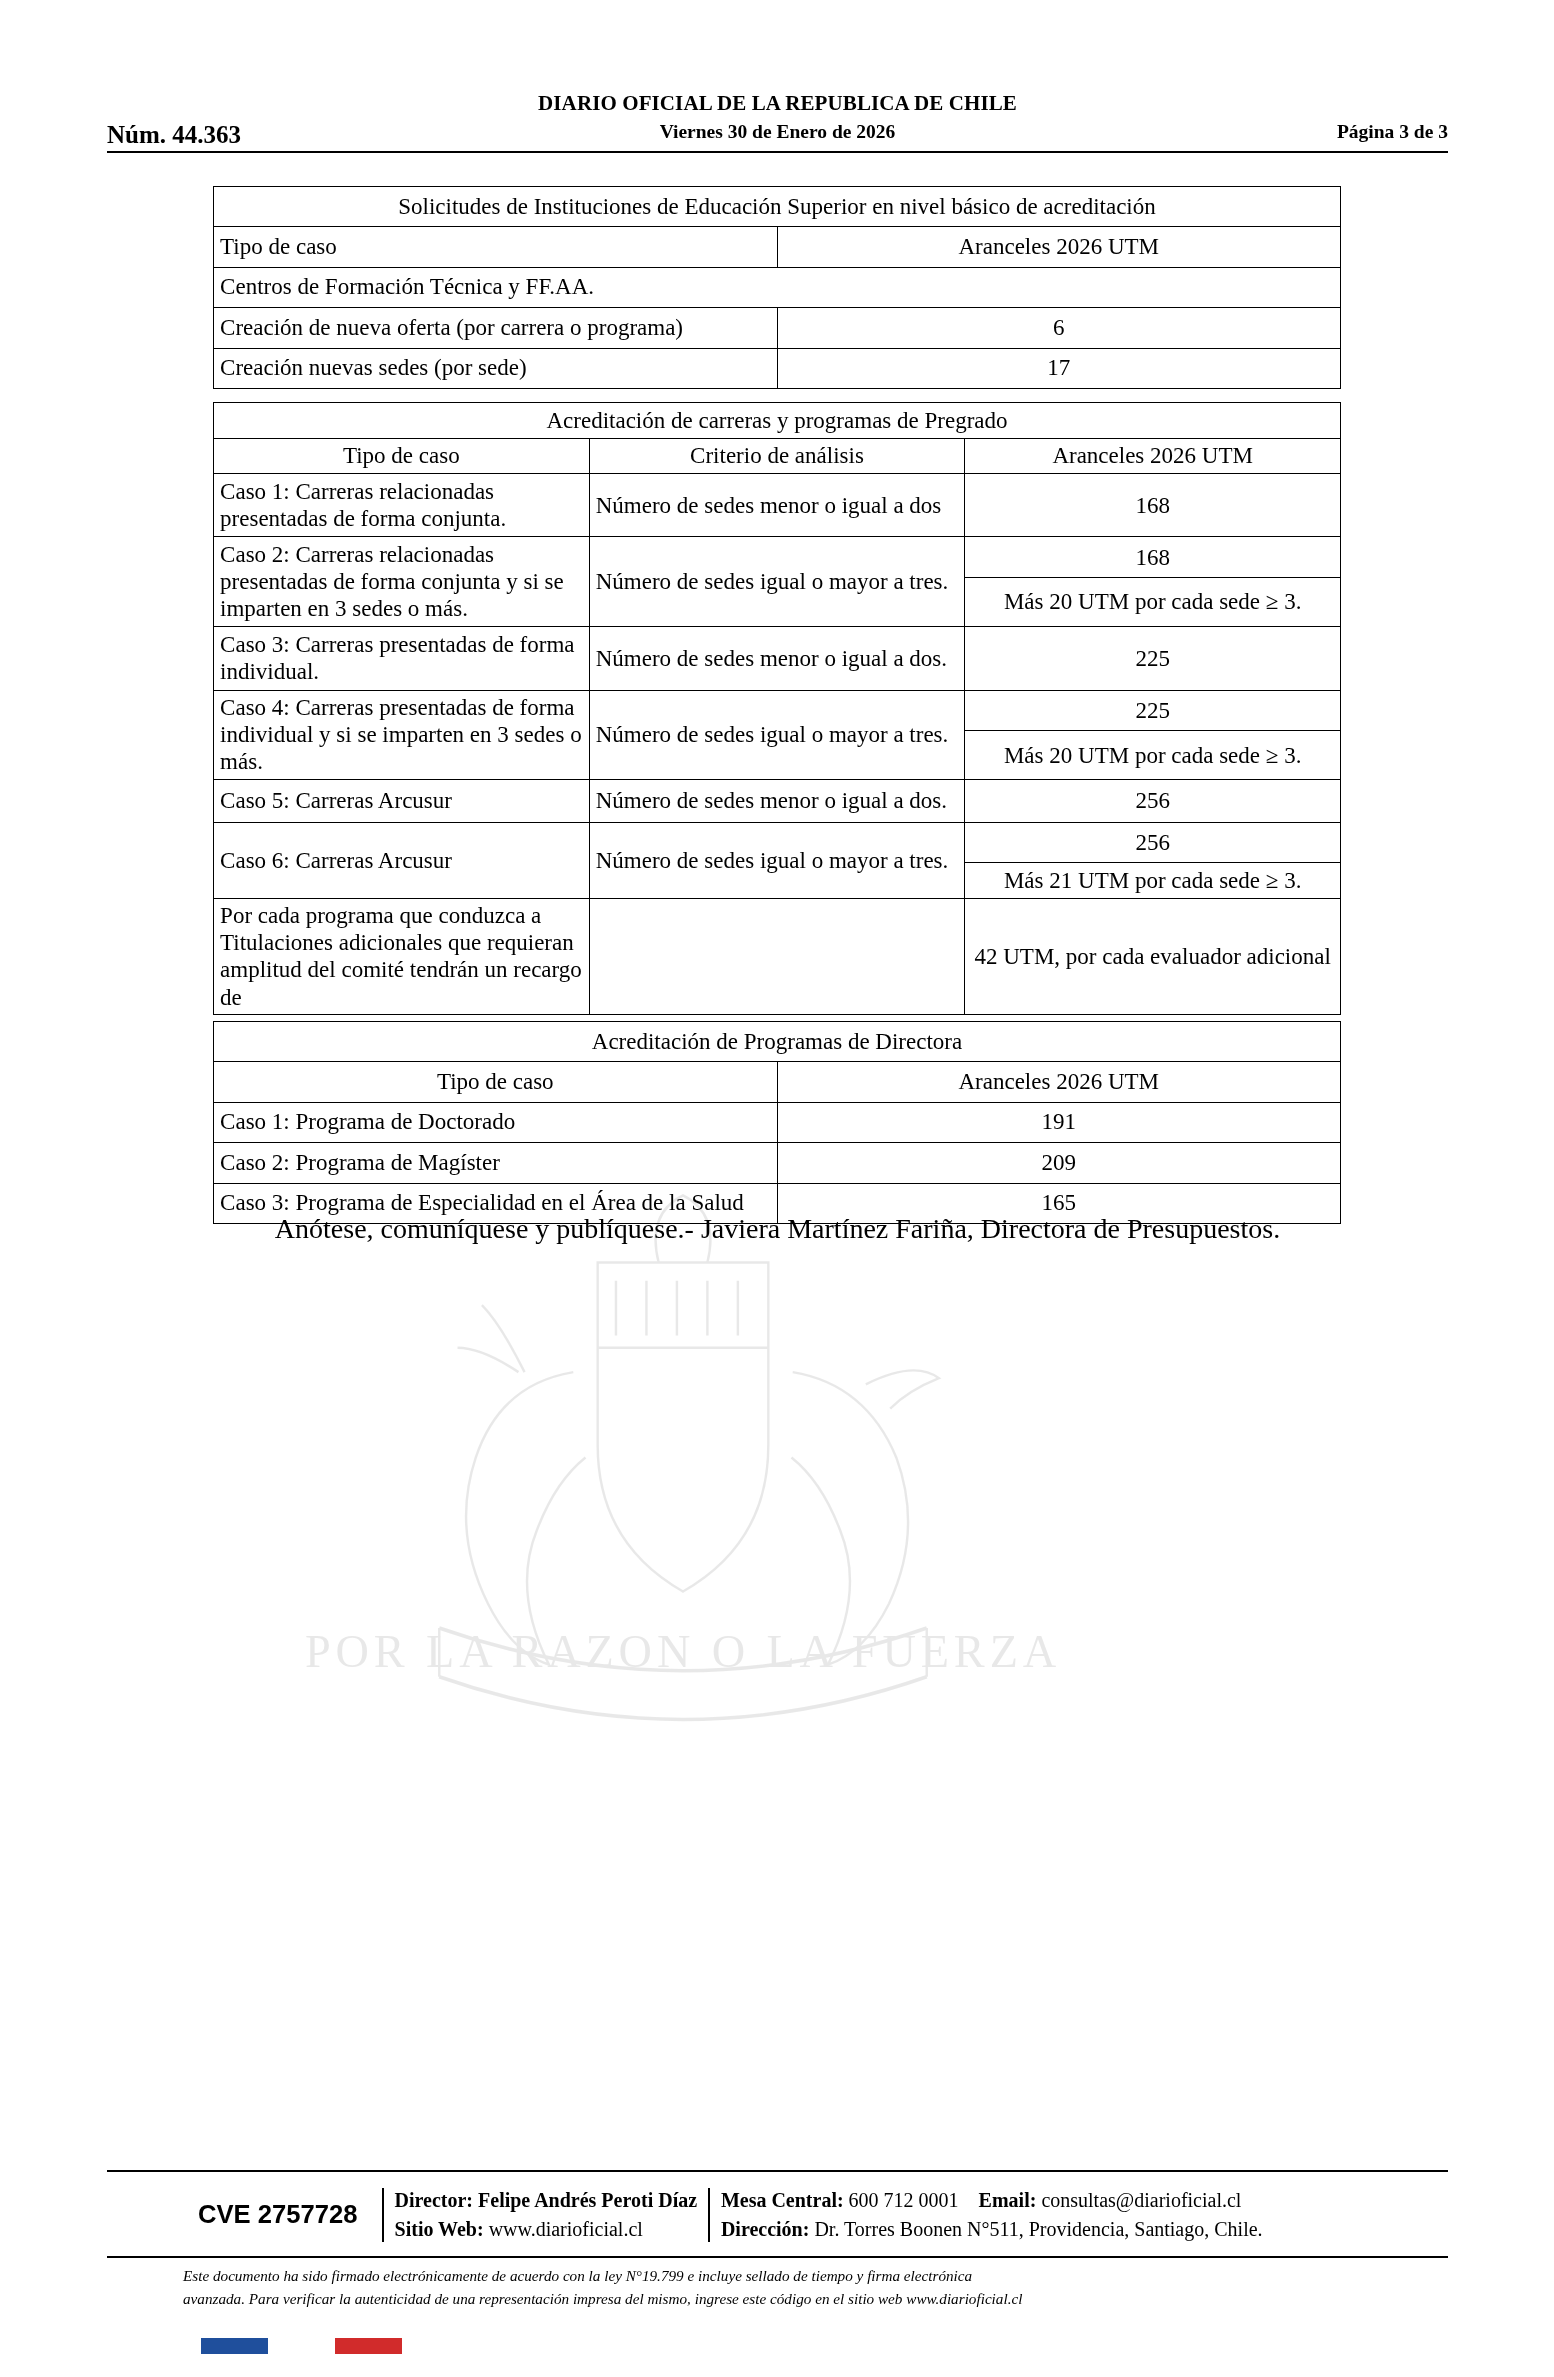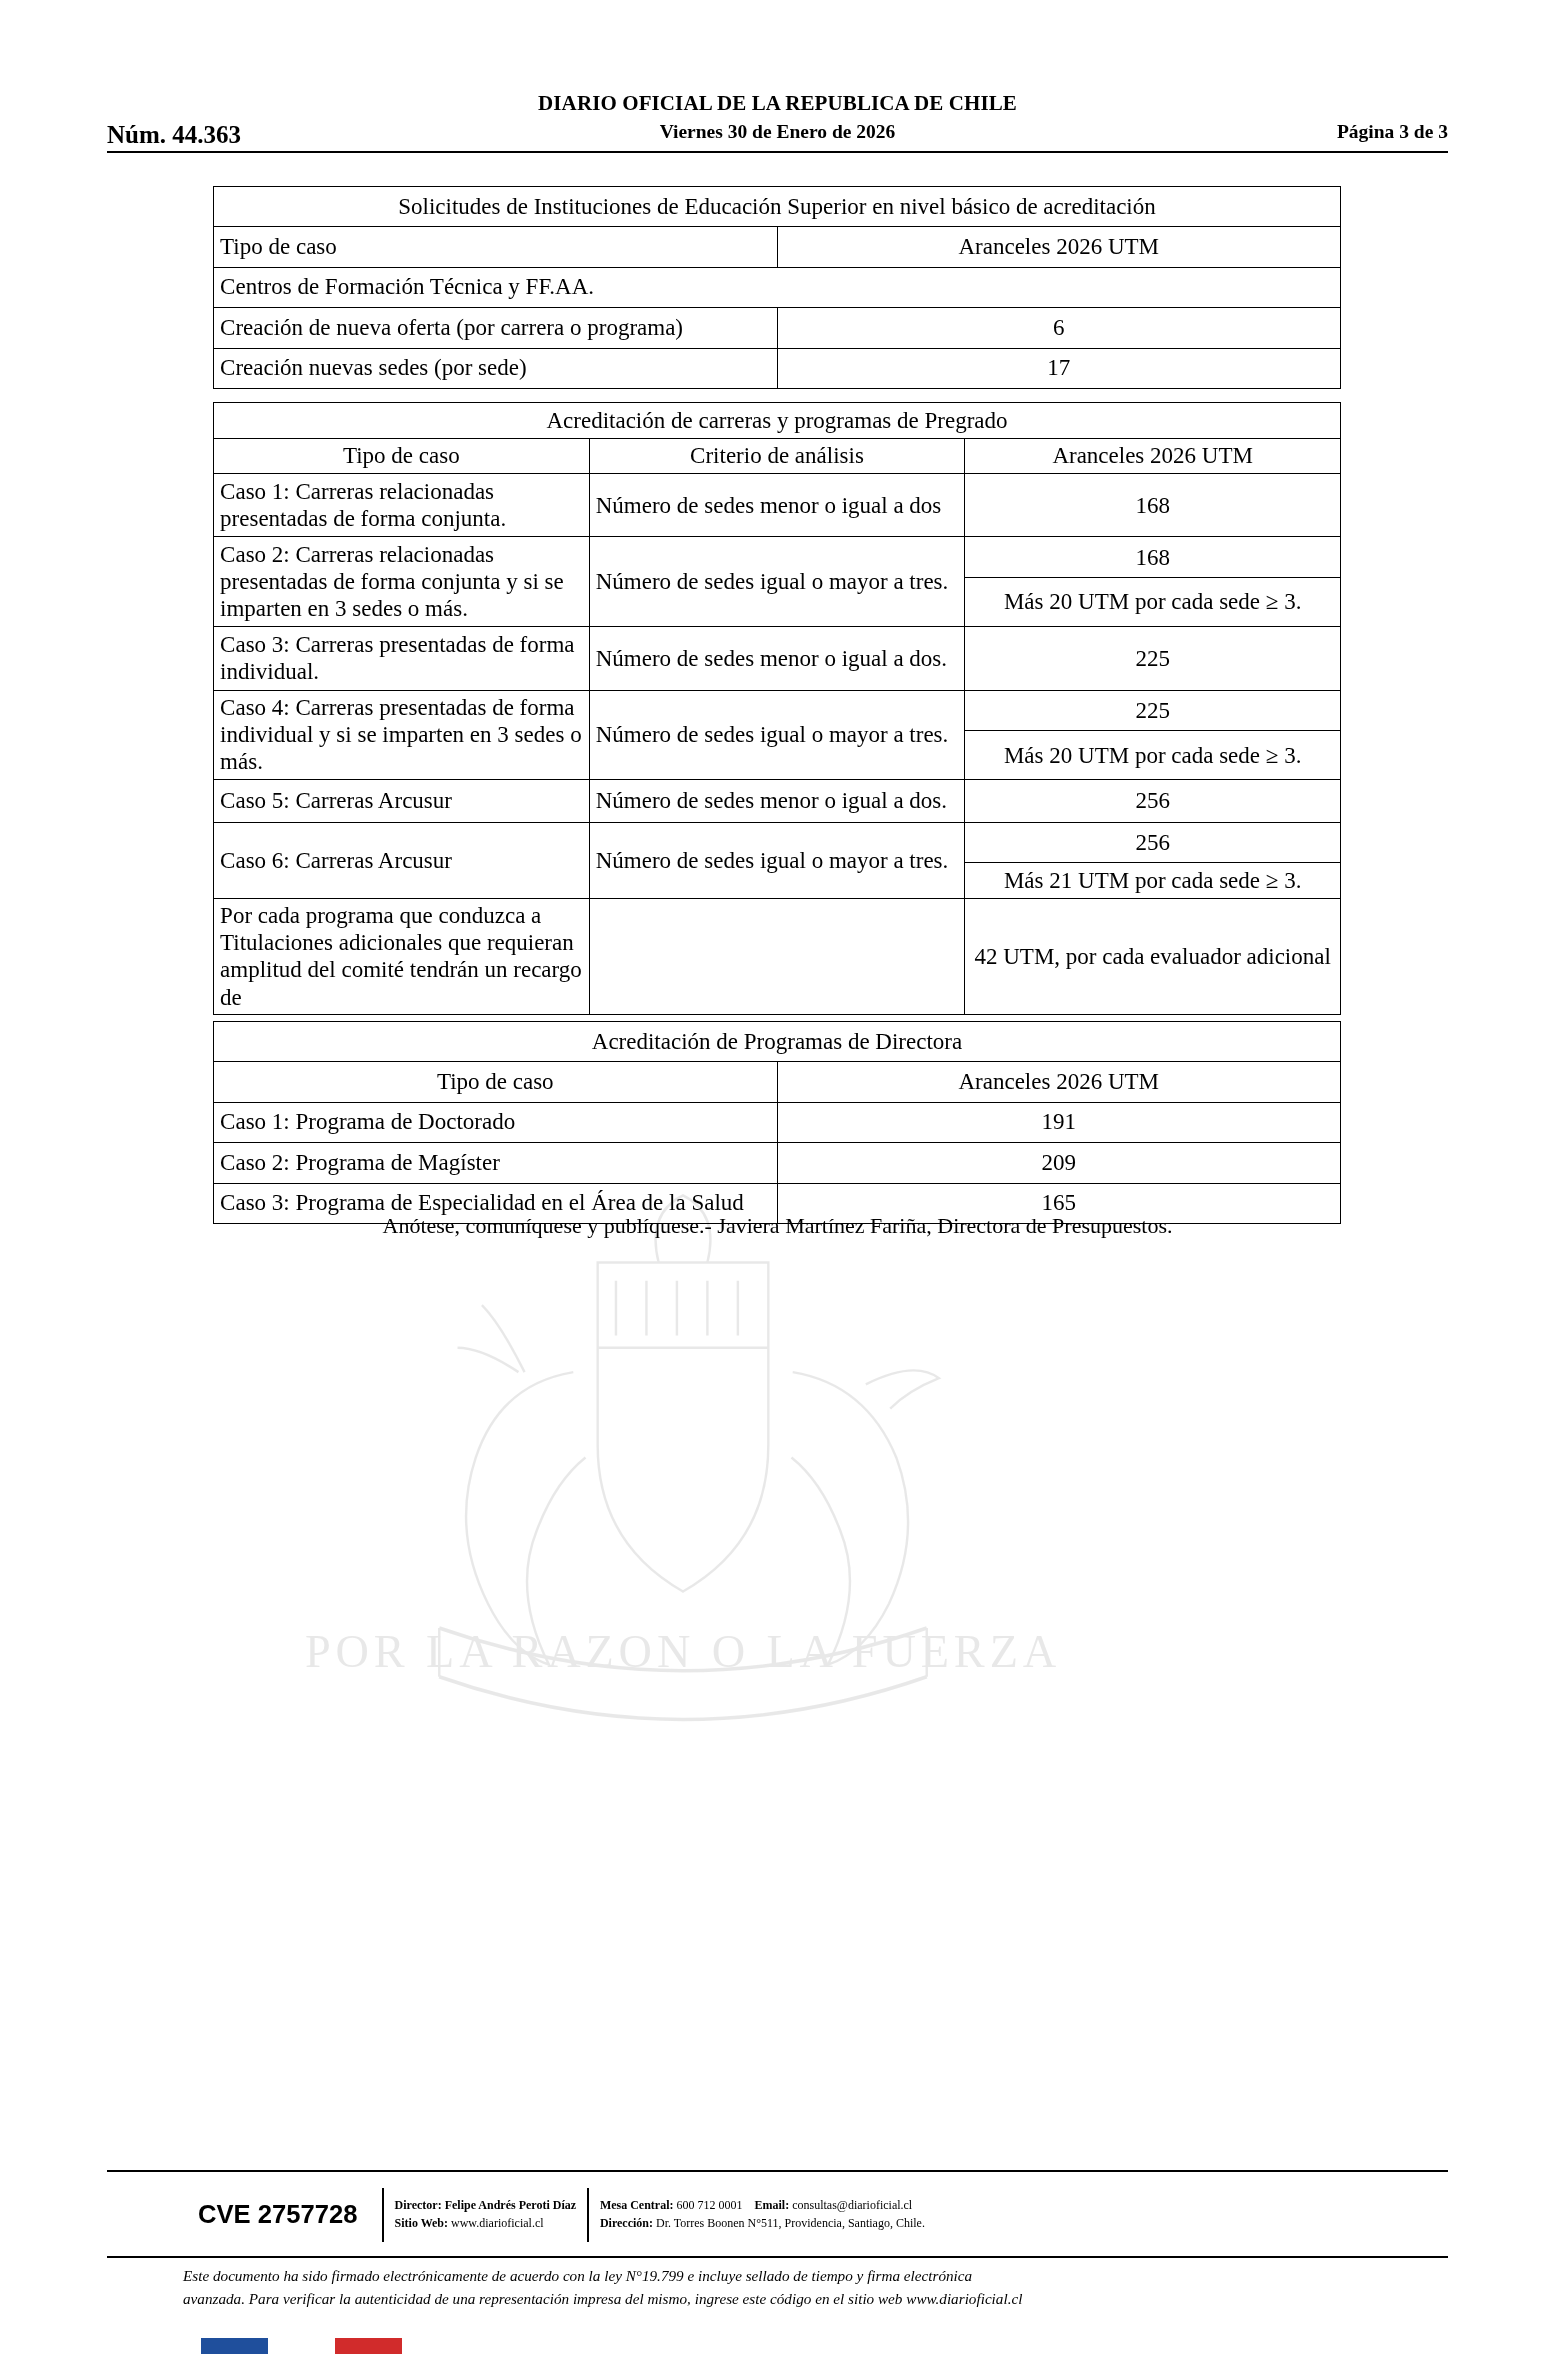--- a/index.html
+++ b/index.html
@@ -128,21 +128,21 @@
     width: 1128px;
   }
   #table3 td { height: 32px; }
 
   .closing {
     position: absolute;
     left: 107px;
     top: 1213px;
     width: 1341px;
     text-align: center;
-    font-size: 22px;
+    font-size: 28px;
   }
 
   
   .footer-rule-top {
     position: absolute;
     left: 107px;
     top: 2170px;
     width: 1341px;
     height: 1.8px;
     background: #000;
@@ -163,21 +163,21 @@
     padding: 0 13.4px 0 91px;
     white-space: nowrap;
   }
   .vline {
     width: 1.8px;
     background: #000;
     height: 54px;
     margin: 0 11px;
   }
   .fcol {
-    font-size: 12px;
+    font-size: 20px;
     line-height: 1.45;
     white-space: nowrap;
   }
   .fcol b { font-weight: bold; }
   .footer-rule-mid {
     position: absolute;
     left: 107px;
     top: 2256px;
     width: 1341px;
     height: 1.8px;

